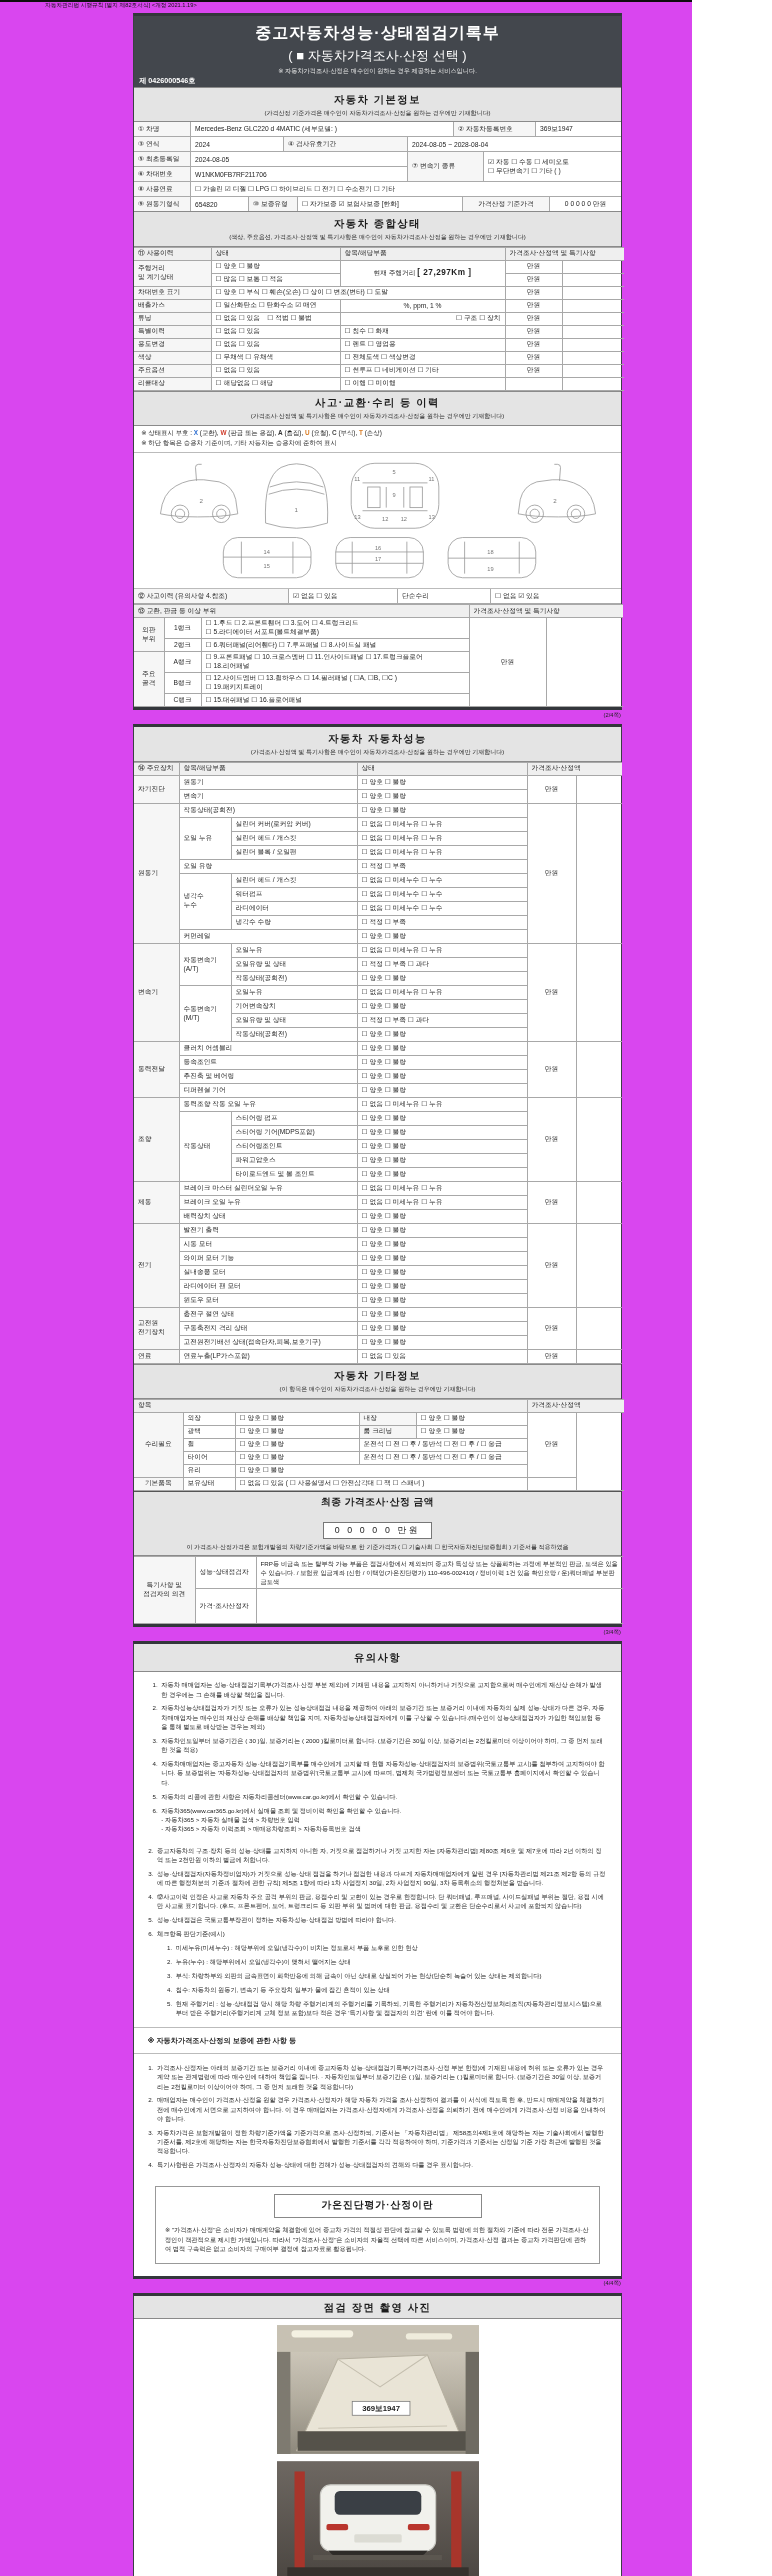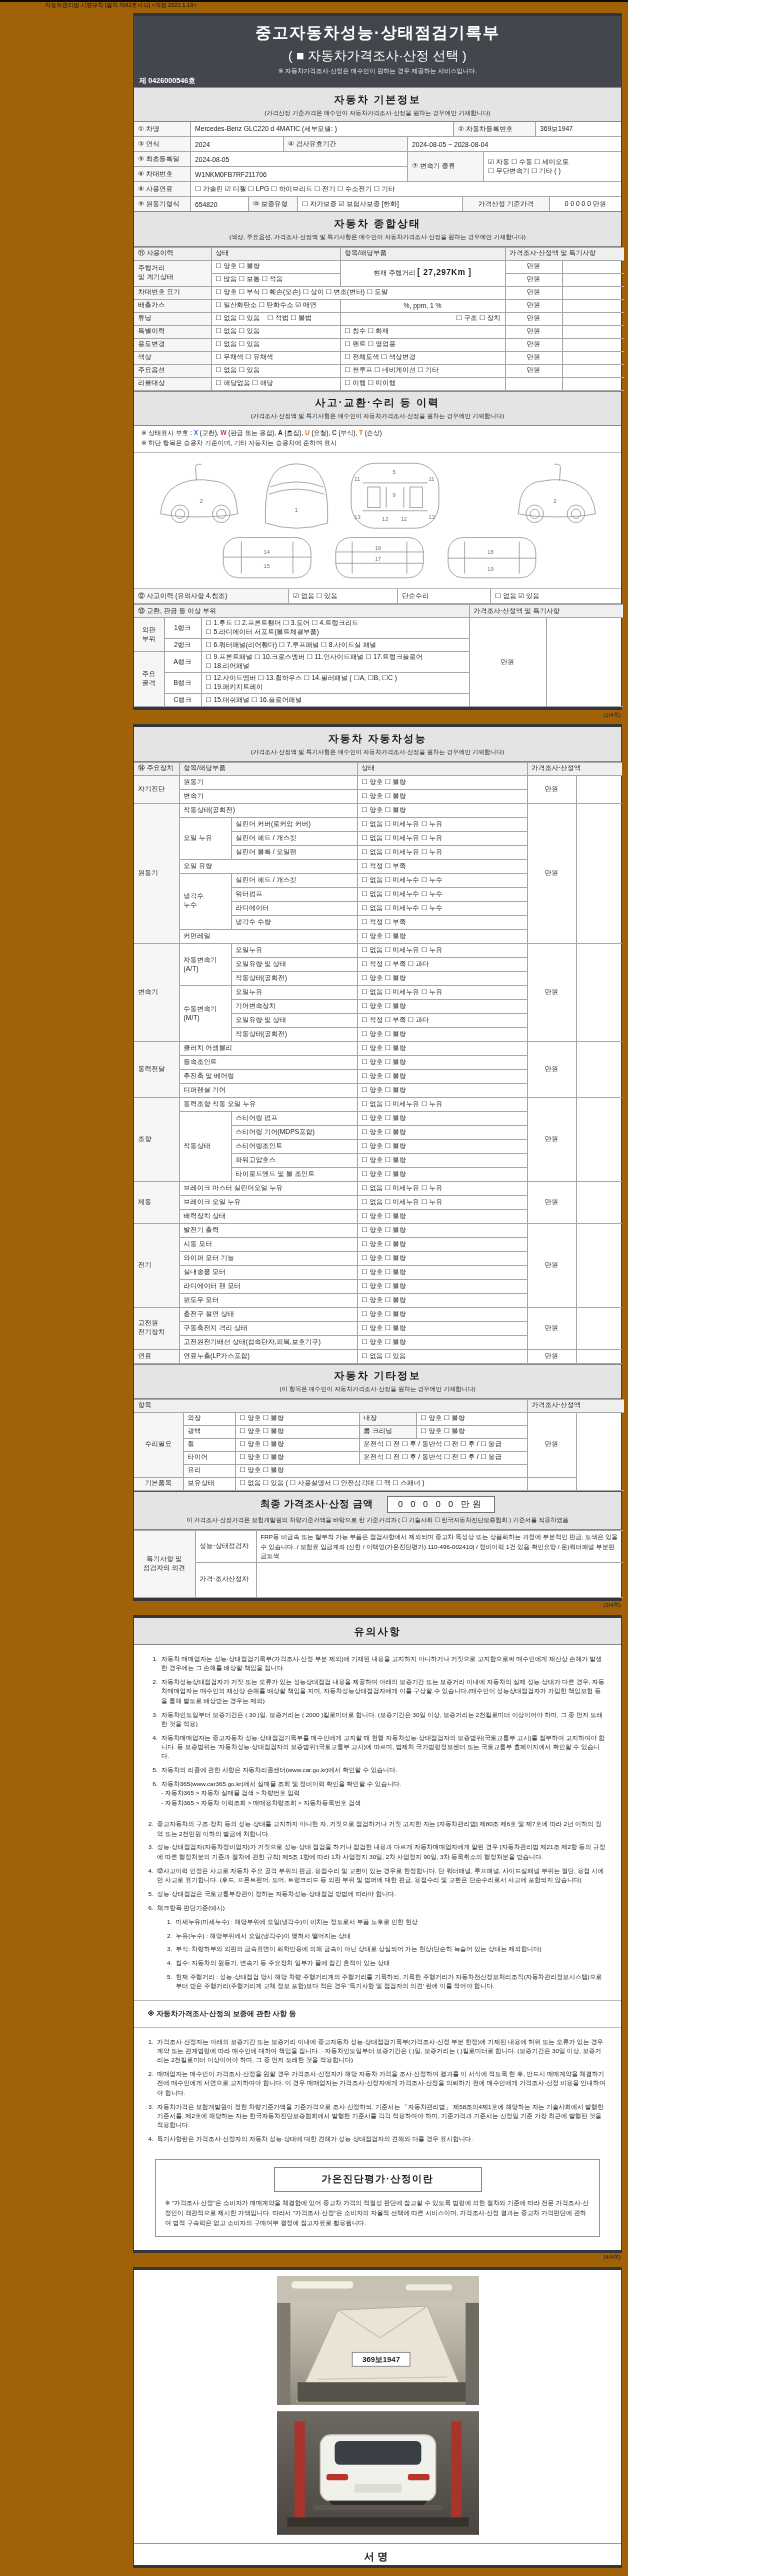--- a/index.html
+++ b/index.html
@@ -1,17 +1,17 @@
 <!DOCTYPE html>
 <html style="font-size:8.2px"><head>
 <meta charset="utf-8">
 <style>
   html,body{margin:0;padding:0;background:#fff;}
   body{width:773px;font-family:"Liberation Sans","DejaVu Sans",sans-serif;color:#1c1c1c;-webkit-font-smoothing:antialiased;}
-  #canvas{position:relative;width:628px;height:2576px;overflow:hidden;background:#a16207;text-decoration:underline;}
+  #canvas{position:relative;width:692px;height:2576px;overflow:hidden;background:#d946ef;text-decoration:underline;}
   .topbar{height:2.1px;background:#0d0d0d;}
   .formref{position:absolute;top:2.1px;left:45px;font-size:5.7px;color:#111;}
   .col{position:absolute;left:133px;top:13.4px;width:489px;}
   .pagebox{border-left:1px solid #3c3f45;border-right:1px solid #3c3f45;border-top:3.1px solid #33363b;border-bottom:3.1px solid #33363b;background:#fff;box-sizing:border-box;}
   .pagemark{text-align:right;font-size:5.7px;color:#222;margin:1.5px 1px 4.6px 0;}
   
   .darkhead{position:relative;background:#43474d;color:#fff;text-align:center;padding:6.7px 0 11.3px;}
   .t1{font-size:16px;font-weight:bold;letter-spacing:1px;}
   .t2{font-size:13px;margin-top:2.6px;}
   .t3{font-size:6.2px;color:#e8e8e8;margin-top:2.1px;}
@@ -38,21 +38,21 @@
   .edge-l{border-left:0!important;} .edge-r{border-right:0!important;}
   
   .legend{padding:3.1px 7.2px 1px;font-size:6.4px;}
   .legend2{padding:0 7.2px 4.1px;font-size:6.4px;border-bottom:0.5px solid #bbb;}
   .codeX{color:#2f6fd0;font-weight:bold;} .codeW{color:#cf3a2a;font-weight:bold;}
   .codeA{color:#333;font-weight:bold;}  .codeU{color:#d97b22;font-weight:bold;}
   .codeC{color:#444;font-weight:bold;}  .codeT{color:#d97b22;font-weight:bold;}
   .diagwrap{padding:3.1px 0 2.1px;text-align:center;border-bottom:0.5px solid #bbb;}
   
   .finalband{background:#e4e4e4;border-top:1px solid #555;border-bottom:0.5px solid #8a8a8a;padding:4.1px 0 3.6px;text-align:center;}
-  .finalrow{display:flex;align-items:center;justify-content:center;gap:13.4px;}
+  .finalrow{display:flex;align-items:center;justify-content:center;gap:13.4px;flex-direction:column;}
   .finallabel{font-size:9.8px;font-weight:bold;letter-spacing:0.5px;}
   .finalvalue{border:0.5px solid #777;background:#fff;padding:1.5px 10.3px;font-size:8.8px;letter-spacing:2.6px;}
   .finalnote{font-size:6px;margin-top:3.1px;}
   
   .nsec{font-size:7.2px;font-weight:bold;padding:7.7px 13.4px;border-bottom:0.5px solid #bbb;}
   .nsec.bt2{border-top:0.5px solid #bbb;margin-top:2px;}
   .nlist{padding:4.1px 5.2px 3.1px 0;}
   .nitem{display:flex;gap:3.6px;font-size:6.2px;line-height:1.5;margin:4.6px 9.3px 4.6px 15.5px;}
   .nitem .no{min-width:8.2px;text-align:right;flex:none;}
   .nitem .tx{flex:1;}
@@ -802,20 +802,23 @@
       </div>
 
       <div class="defwrap">
         <div class="deftitle">가온진단평가·산정이란</div>
         <div class="defbody">※ "가격조사·산정"은 소비자가 매매계약을 체결함에 있어 중고차 가격의 적절성 판단에 참고할 수 있도록 법령에 의한 절차와 기준에 따라 전문 가격조사·산정인이 객관적으로 제시한 가액입니다. 따라서 "가격조사·산정"은 소비자의 자율적 선택에 따른 서비스이며, 가격조사·산정 결과는 중고차 가격판단에 관하여 법적 구속력은 없고 소비자의 구매여부 결정에 참고자료로 활용됩니다.</div>
       </div>
     </div>
     <div class="pagemark">(4/4쪽)</div>
 
     <div class="pagebox">
+      <div class="band" style="border-top:0">
+        <div class="bt">점검 장면 촬영 사진</div>
+      </div>
 
       <svg class="photo" width="202" height="129" viewBox="0 0 392 250">
         <defs>
           <linearGradient id="g1" x1="0" y1="0" x2="0" y2="1">
             <stop offset="0" stop-color="#d9d3c6"></stop>
               <stop offset="0.55" stop-color="#b5afa1"></stop>
               <stop offset="1" stop-color="#8d887c"></stop>
           </linearGradient>
         </defs>
         <rect width="392" height="250" fill="url(#g1)"></rect>

